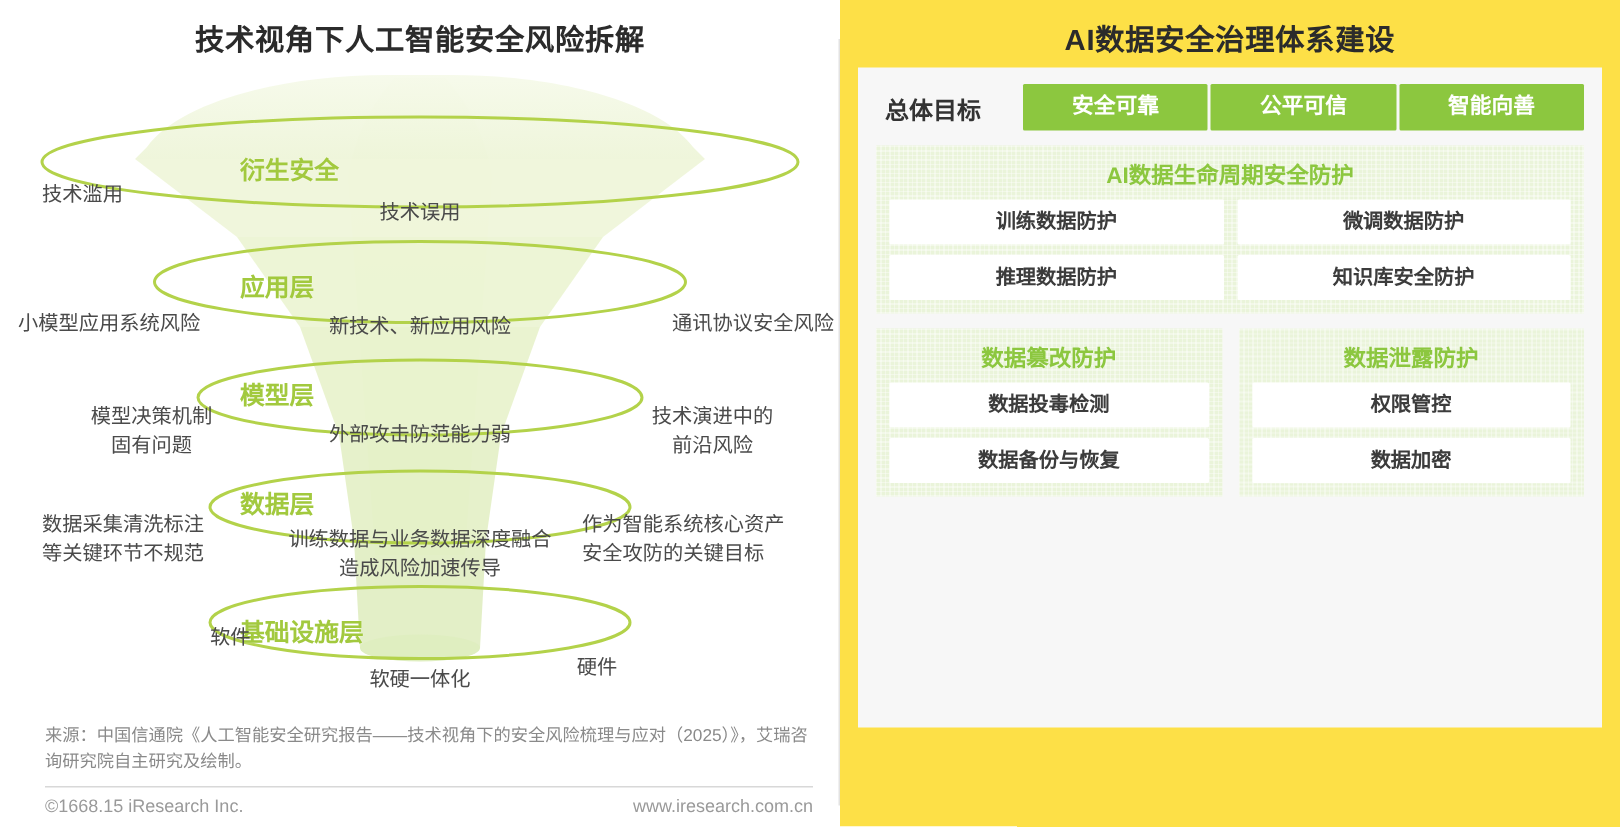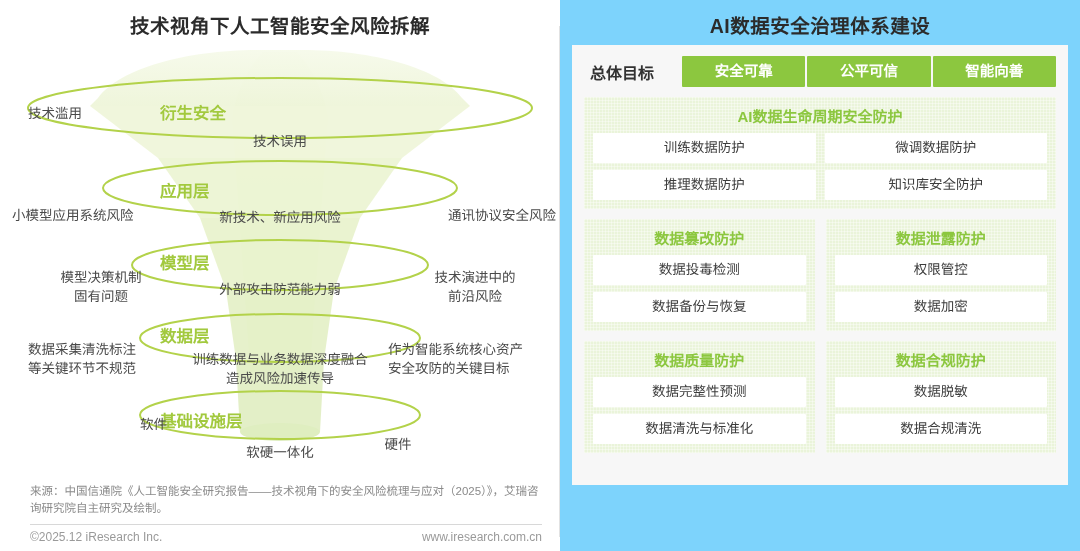--- a/index.html
+++ b/index.html
@@ -45,21 +45,21 @@
     font-size:13.5px;color:#4a4a4a;line-height:19px;
   }
   .side-label{
     position:absolute;font-size:13.5px;color:#4a4a4a;line-height:19px;
   }
   .side-left{text-align:left;}
   .side-right{text-align:right;}
 
   
   .panel-right{
-    position:relative;width:520px;height:551px;background:#7dd3fc;
+    position:relative;width:520px;height:551px;background:#fde047;
     box-sizing:border-box;
   }
   .title-right{
     position:absolute;left:0;top:10px;width:520px;text-align:center;
     font-size:19.5px;font-weight:bold;color:#2b2b2b;letter-spacing:.5px;
   }
   .rp-body{
     position:absolute;left:12px;top:45px;width:496px;height:440px;
     background:#f7f7f7;
     box-sizing:border-box;
@@ -89,21 +89,21 @@
     box-sizing:border-box;
   }
   .card-title{
     text-align:center;font-size:15px;font-weight:bold;color:#8cc73f;
     margin:1px 0 7px 0;
   }
   .chip-grid{display:flex;gap:9px;}
   .chip-col{flex:1;display:flex;flex-direction:column;gap:7px;}
   .chip{
     background:#ffffff;height:30px;line-height:30px;text-align:center;
-    font-size:13.5px;color:#3c3c3c;border-radius:1px;
+    font-size:13.5px;color:#3c3c3c;border-radius:1px;font-weight:bold;
   }
   .card-lifecycle{margin-bottom:10px;}
   .grid2{display:flex;gap:11px;margin-bottom:10px;}
   .grid2 .card{flex:1;}
 
   
   .source{
     position:absolute;font-size:11.5px;color:#8a8a8a;line-height:17px;
   }
   .source-left{left:30px;top:483px;width:510px;}
@@ -166,21 +166,21 @@
 
         <ellipse cx="280" cy="68" rx="252" ry="30" fill="none" stroke="#b3d24a" stroke-width="2"></ellipse>
         <ellipse cx="280" cy="148" rx="177" ry="27" fill="none" stroke="#b3d24a" stroke-width="2"></ellipse>
         <ellipse cx="280" cy="225" rx="148" ry="25" fill="none" stroke="#b3d24a" stroke-width="2"></ellipse>
         <ellipse cx="280" cy="298" rx="140" ry="24" fill="none" stroke="#b3d24a" stroke-width="2"></ellipse>
         <ellipse cx="280" cy="375" rx="140" ry="24" fill="none" stroke="#b3d24a" stroke-width="2"></ellipse>
       </svg>
 
       <div class="layer-title" style="top:60px">衍生安全</div>
       <div class="layer-center" style="top:92px">技术误用</div>
-      <div class="side-label side-left" style="left:28px;top:64px;width:120px">技术滥用</div>
+      <div class="side-label side-left" style="left:28px;top:80px;width:120px">技术滥用</div>
 
       <div class="layer-title" style="top:138px">应用层</div>
       <div class="layer-center" style="top:168px">新技术、新应用风险</div>
       <div class="side-label side-left" style="left:12px;top:166px;width:160px">小模型应用系统风险</div>
       <div class="side-label side-right" style="right:4px;top:166px;width:160px">通讯协议安全风险</div>
 
       <div class="layer-title" style="top:210px">模型层</div>
       <div class="layer-center" style="top:240px">外部攻击防范能力弱</div>
       <div class="side-label side-left" style="left:36px;top:228px;width:130px;text-align:center;white-space:pre-line">模型决策机制
 固有问题</div>
@@ -197,21 +197,21 @@
 
       <div class="layer-title" style="top:368px">基础设施层</div>
       <div class="layer-center" style="top:403px">软硬一体化</div>
       <div class="side-label side-left" style="left:140px;top:375px;width:44px;text-align:left">软件</div>
       <div class="side-label side-right" style="left:376px;top:395px;width:44px;text-align:center">硬件</div>
     </div>
 
     <div class="source source-left">来源：中国信通院《人工智能安全研究报告——技术视角下的安全风险梳理与应对（2025）》，艾瑞咨询研究院自主研究及绘制。</div>
     <div class="foot-rule foot-rule-l"></div>
     <div class="foot-row foot-row-l">
-      <span>©2025.12 iResearch Inc.</span>
+      <span>©1668.15 iResearch Inc.</span>
       <span class="r">www.iresearch.com.cn</span>
     </div>
 
     <div class="vdivider"></div>
   </div>
 
   <div class="panel-right">
 
     <div class="title-right">AI数据安全治理体系建设</div>
 
@@ -250,34 +250,18 @@
         </div>
         <div class="card">
           <div class="card-title">数据泄露防护</div>
           <div class="chip-col">
             <div class="chip">权限管控</div>
             <div class="chip">数据加密</div>
           </div>
         </div>
       </div>
 
-      <div class="grid2">
-        <div class="card">
-          <div class="card-title">数据质量防护</div>
-          <div class="chip-col">
-            <div class="chip">数据完整性预测</div>
-            <div class="chip">数据清洗与标准化</div>
-          </div>
-        </div>
-        <div class="card">
-          <div class="card-title">数据合规防护</div>
-          <div class="chip-col">
-            <div class="chip">数据脱敏</div>
-            <div class="chip">数据合规清洗</div>
-          </div>
-        </div>
-      </div>
 
     </div>
 
   </div>
 
 </div>
 
 </body></html>

